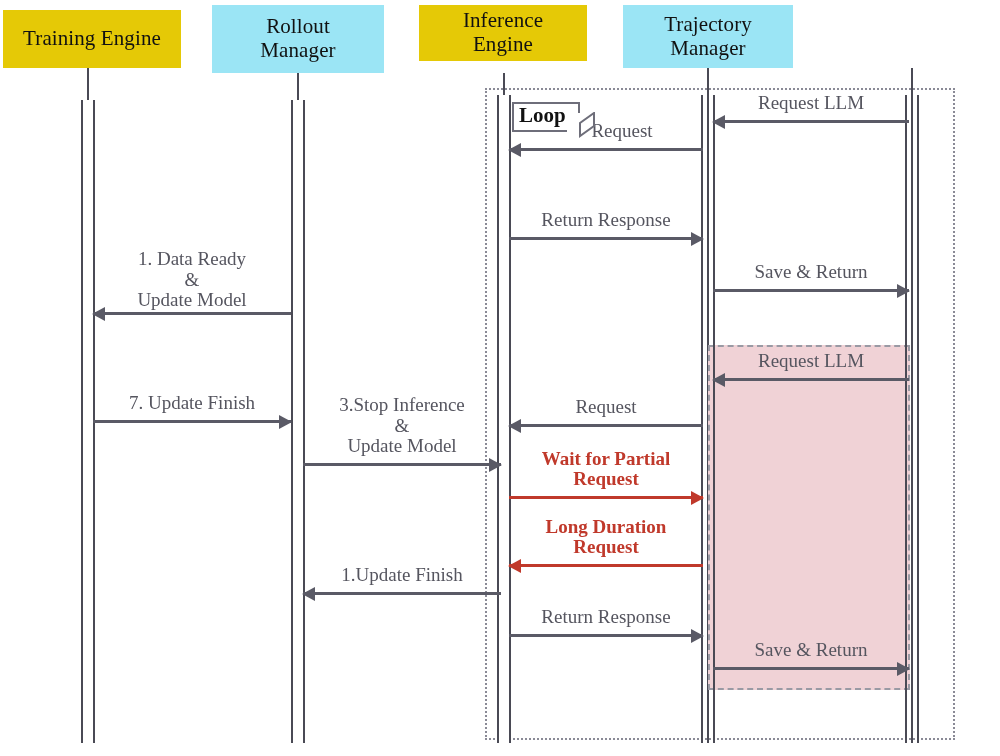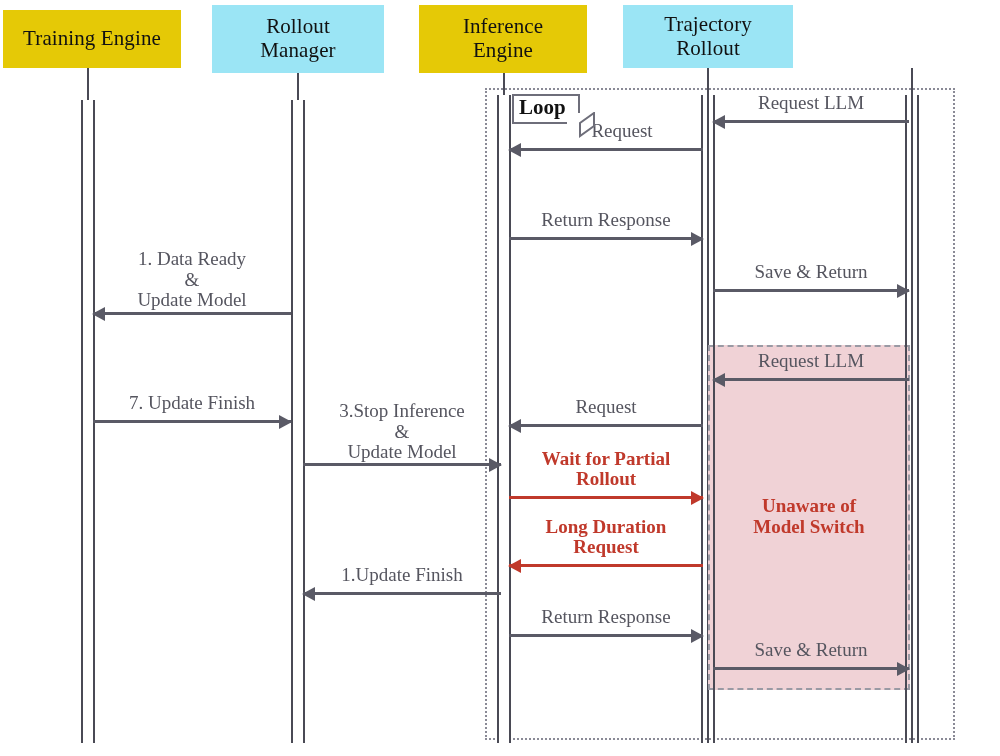--- a/index.html
+++ b/index.html
@@ -55,20 +55,21 @@
   .loop-tag {
     position: absolute;
     border: 2px solid #6e6e7a;
     background: #ffffff;
     font-weight: bold;
     font-size: 21px;
     color: #111111;
     padding: 0 5px 1px 5px;
     line-height: 1.05;
     z-index: 6;
+    margin-top: 8px;
   }
   .loop-fold {
     position: absolute;
     z-index: 6;
   }
 
   
   .highlight-box {
     position: absolute;
     background: #F0D2D6;
@@ -141,40 +142,38 @@
 
   <div class="participant" style="left:3px; top:10px; width:178px; height:58px; background:#E5C906;">
     <span>Training Engine</span>
   </div>
 
   <div class="participant" style="left:212px; top:5px; width:172px; height:68px; background:#9BE5F5;">
     <span style="white-space:pre-line;">Rollout
 Manager</span>
   </div>
 
-  <div class="participant" style="left:419px; top:5px; width:168px; height:68px; background:#E5C906;">
+  <div class="participant" style="left:419px; top:5px; width:168px; height:56px; background:#E5C906;">
     <span style="white-space:pre-line;">Inference
 Engine</span>
   </div>
 
   <div class="participant" style="left:623px; top:5px; width:170px; height:63px; background:#9BE5F5;">
     <span style="white-space:pre-line;">Trajectory
-Rollout</span>
+Manager</span>
   </div>
 
 
   <div class="lifeline" style="left:87px;  top:68px; height:675px;"></div>
   <div class="lifeline" style="left:297px; top:73px; height:670px;"></div>
   <div class="lifeline" style="left:503px; top:73px; height:670px;"></div>
   <div class="lifeline" style="left:707px; top:68px; height:675px;"></div>
   <div class="lifeline" style="left:911px; top:68px; height:675px;"></div>
 
   <div class="highlight-box" style="left:708px; top:345px; width:202px; height:345px;"></div>
-  <div class="highlight-label" style="left:708px; top:495px; width:202px; white-space:pre-line;">Unaware of
-Model Switch</div>
 
   <div class="activation" style="left:81px; top:100px; width:14px; height:643px;"></div>
 
   <div class="activation" style="left:291px; top:100px; width:14px; height:643px;"></div>
 
   <div class="activation" style="left:497px; top:95px; width:14px; height:648px;"></div>
 
   <div class="activation" style="left:701px; top:95px; width:14px; height:648px; background:transparent; z-index:3;"></div>
 
   <div class="activation" style="left:905px; top:95px; width:14px; height:648px; background:transparent; z-index:3;"></div>
@@ -233,30 +232,30 @@
 
   <div class="msg to-left" style="left:509px; top:424px; width:194px;">
     <div class="shaft"></div>
     <div class="head"></div>
     <div class="label">Request</div>
   </div>
 
   <div class="msg to-right" style="left:303px; top:463px; width:198px;">
     <div class="shaft"></div>
     <div class="head"></div>
-    <div class="label" style="bottom:0;">3.Stop Inference
+    <div class="label" style="bottom:6px;">3.Stop Inference
 &amp;
 Update Model</div>
   </div>
 
   <div class="msg to-right red" style="left:509px; top:496px; width:194px;">
     <div class="shaft"></div>
     <div class="head"></div>
     <div class="label">Wait for Partial
-Rollout</div>
+Request</div>
   </div>
 
   <div class="msg to-left red" style="left:509px; top:564px; width:194px;">
     <div class="shaft"></div>
     <div class="head"></div>
     <div class="label">Long Duration
 Request</div>
   </div>
 
   <div class="msg to-left" style="left:303px; top:592px; width:198px;">

